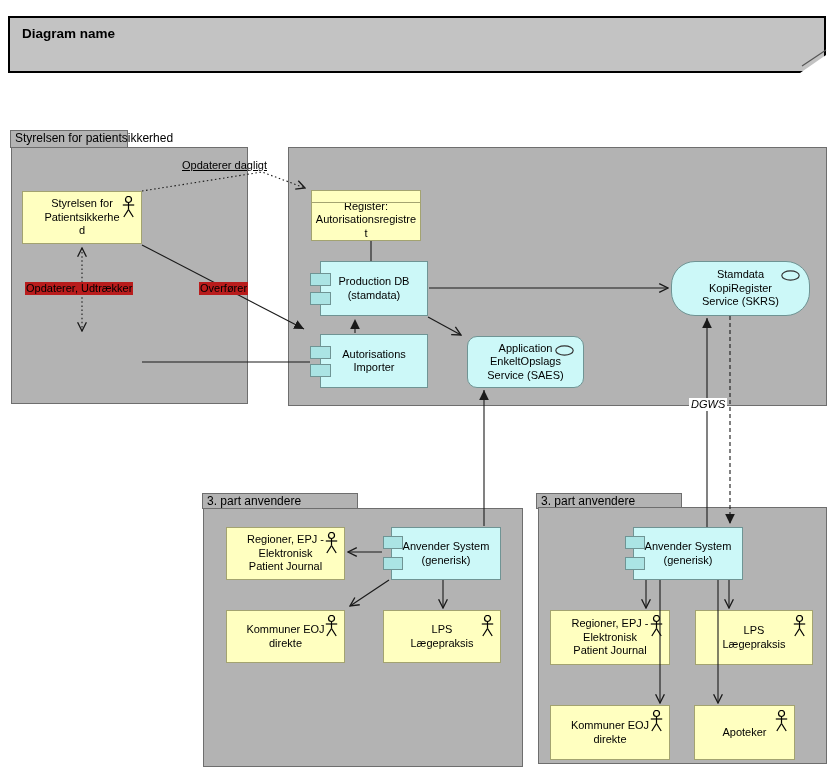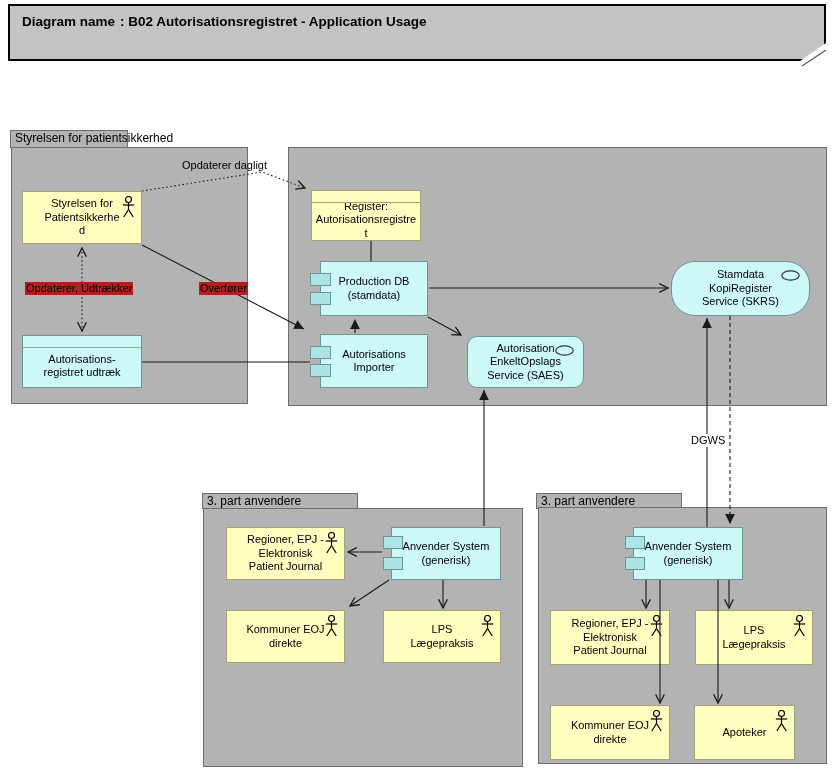--- a/index.html
+++ b/index.html
@@ -1,20 +1,20 @@
 <!DOCTYPE html>
 <html><head>
 <meta charset="utf-8">
 <style>
   html,body{margin:0;padding:0;background:#fff;}
   #canvas{position:relative;width:837px;height:777px;background:#fff;
           font-family:"Liberation Sans",sans-serif;color:#000;overflow:hidden;}
 
   
-  #titlebox{position:absolute;left:8px;top:4px;width:818px;height:57px;
+  #titlebox{position:absolute;left:8px;top:16px;width:818px;height:57px;
     background:#c3c3c3;border:2px solid #000;box-sizing:border-box;
     clip-path:polygon(0 0,100% 0,100% calc(100% - 18px),calc(100% - 26px) 100%,0 100%);
     padding:6px 0 0 12px;}
   .trow{display:flex;font-weight:bold;font-size:13.5px;line-height:20px;white-space:pre;}
   .trow .tl{width:98px;}
 
   
   .gtab{position:absolute;background:#b3b3b3;border:1px solid #6e6e6e;box-sizing:border-box;
         font-size:12px;line-height:15px;padding:0 0 0 4px;white-space:nowrap;overflow:visible;z-index:1;}
   .gbody{position:absolute;background:#b3b3b3;border:1px solid #6e6e6e;box-sizing:border-box;z-index:1;}
@@ -39,21 +39,20 @@
   .bg-white{background:#ffffff;padding:0 2px;}
 </style>
 </head>
 <body>
 
 <div id="canvas">
 
   <div id="titlebox">
     <div class="trow">
       <span class="tl">Diagram name</span>
-      <span>: B02 Autorisationsregistret - Application Usage</span>
     </div>
   </div>
 
   <div class="gtab" style="left:10px;top:130px;width:118px;height:18px;">Styrelsen for patientsikkerhed</div>
   <div class="gbody" style="left:11px;top:147px;width:237px;height:257px;"></div>
 
   <div class="gbody" style="left:288px;top:147px;width:539px;height:259px;"></div>
 
   <div class="gtab" style="left:202px;top:493px;width:156px;height:16px;">3. part anvendere</div>
   <div class="gbody" style="left:203px;top:508px;width:320px;height:259px;"></div>
@@ -69,25 +68,20 @@
         <line x1="0.8" y1="9" x2="12.2" y2="9"></line>
           <line x1="6.5" y1="13.5" x2="1.8" y2="21"></line>
         <line x1="6.5" y1="13.5" x2="11.2" y2="21"></line>
       </g>
     </svg>
     <span class="lbl">Styrelsen for
 Patientsikkerhe
 d</span>
   </div>
 
-  <div class="node cyan" style="left:22px;top:335px;width:120px;height:53px;">
-    <i class="strip"></i>
-    <span class="lbl" style="margin-top:9px;">Autorisations-
-registret udtræk</span>
-  </div>
 
   <div class="node yellow" style="left:311px;top:190px;width:110px;height:51px;">
     <i class="strip"></i>
     <span class="lbl" style="margin-top:9px;">Register:
 Autorisationsregistre
 t</span>
   </div>
 
   <div class="node cyan" style="left:320px;top:261px;width:108px;height:55px;">
     <i class="ctab" style="left:-11px;top:11px;"></i>
@@ -100,21 +94,21 @@
     <i class="ctab" style="left:-11px;top:11px;"></i>
     <i class="ctab" style="left:-11px;top:29px;"></i>
     <span class="lbl">Autorisations
 Importer</span>
   </div>
 
   <div class="node cyan rounded" style="left:467px;top:336px;width:117px;height:52px;">
     <svg class="oval" viewBox="0 0 22 12">
       <ellipse cx="11" cy="6" rx="9.5" ry="5" fill="none" stroke="#333" stroke-width="1.3"></ellipse>
     </svg>
-    <span class="lbl">Autorisation
+    <span class="lbl">Application
 EnkeltOpslags
 Service (SAES)</span>
   </div>
 
   <div class="node cyan rounded" style="left:671px;top:261px;width:139px;height:55px;border-radius:24px;">
     <svg class="oval" viewBox="0 0 22 12">
       <ellipse cx="11" cy="6" rx="9.5" ry="5" fill="none" stroke="#333" stroke-width="1.3"></ellipse>
     </svg>
     <span class="lbl">Stamdata
 KopiRegister
@@ -259,18 +253,18 @@
       <path d="M707,527 L707,318" marker-end="url(#mFill)"></path>
       <path d="M730,316 L730,524" stroke-dasharray="4 3" marker-end="url(#mFill)"></path>
       <path d="M646,580 L646,608" marker-end="url(#mOpen)"></path>
       <path d="M660,580 L660,703" marker-end="url(#mOpen)"></path>
       <path d="M729,580 L729,608" marker-end="url(#mOpen)"></path>
       <path d="M718,580 L718,703" marker-end="url(#mOpen)"></path>
       <path d="M802,66 L826,50" stroke="#555"></path>
     </g>
   </svg>
 
-  <div class="clabel" style="left:182px;top:159px;">Opdaterer dagligt</div>
+  <div class="clabel" style="left:182px;top:159px;text-decoration:underline;">Opdaterer dagligt</div>
   <div class="clabel bg-gray" style="left:25px;top:282px;">Opdaterer, Udtrækker</div>
   <div class="clabel bg-gray" style="left:199px;top:282px;text-align:center;">Overfører</div>
-  <div class="clabel bg-white" style="left:689px;top:434px;">DGWS</div>
+  <div class="clabel bg-white" style="left:689px;top:398px;font-style:italic;">DGWS</div>
 
 </div>
 
 </body></html>

